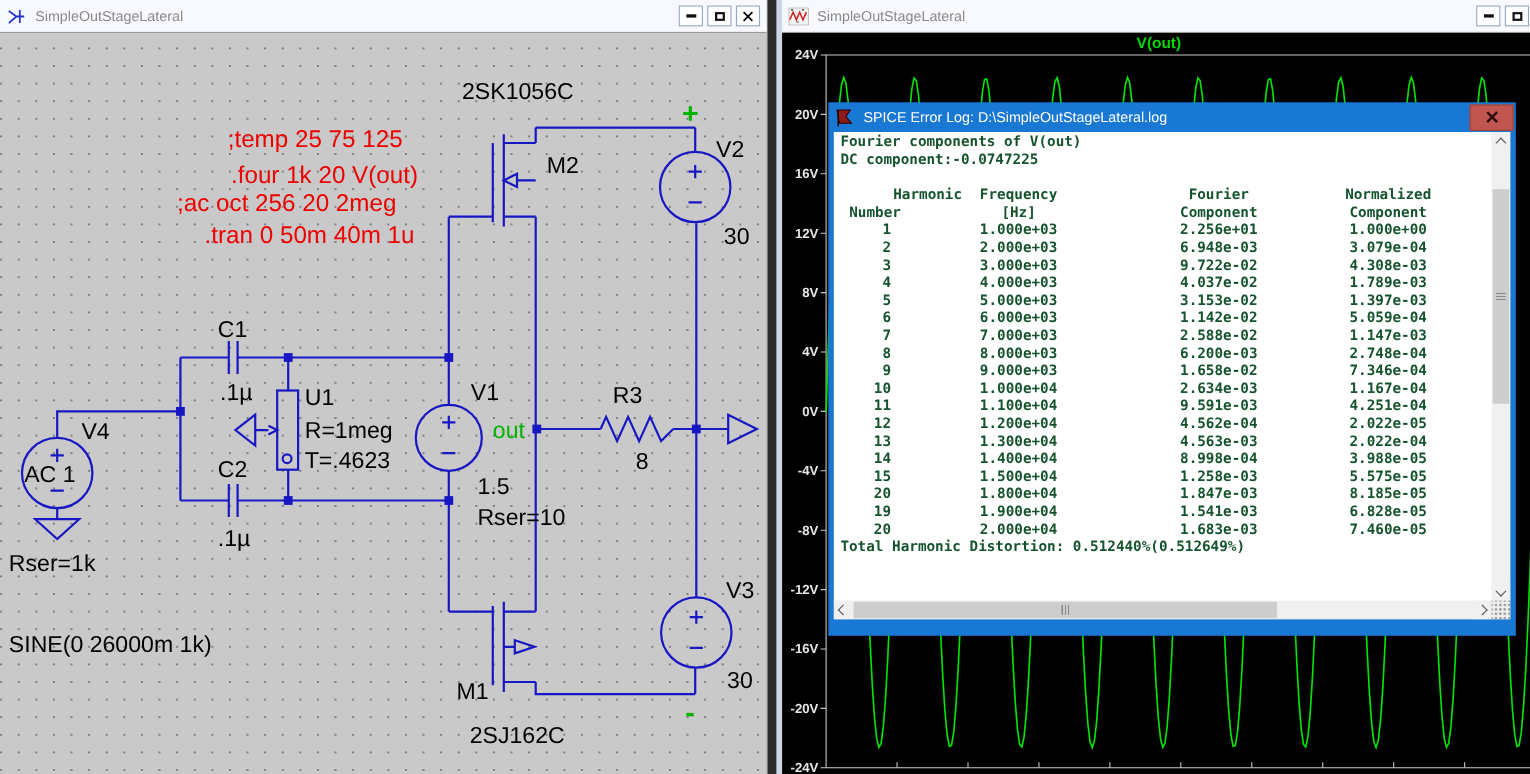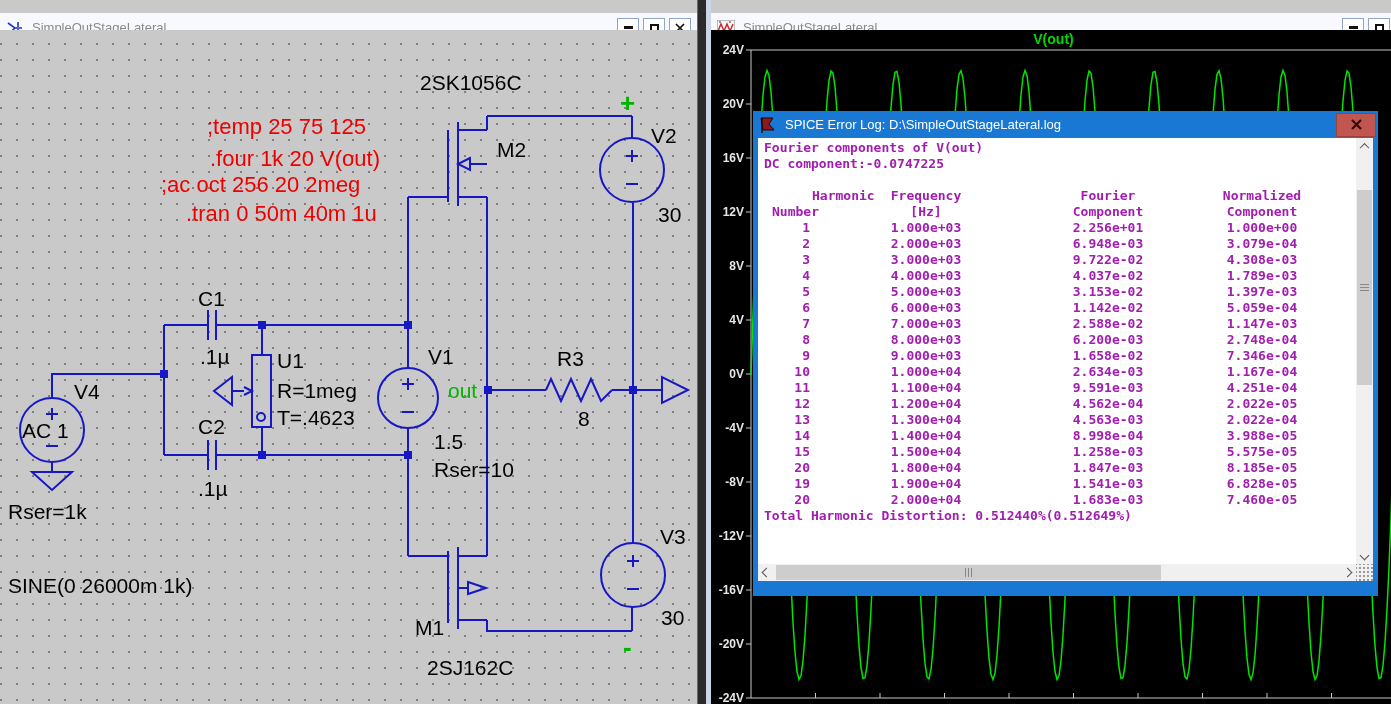--- a/index.html
+++ b/index.html
@@ -1,49 +1,49 @@
 <!DOCTYPE html>
 <html><head>
 <meta charset="utf-8">
 <style>
   html,body{margin:0;padding:0;background:#2b2b2b;width:1391px;height:704px;overflow:hidden;
     font-family:"Liberation Sans",sans-serif;-webkit-font-smoothing:antialiased;}
   .window{position:absolute;top:0;height:704px;background:#c9c9c9;}
   
   .titlebar{position:absolute;left:0;top:0;right:0;height:30px;background:#f7f9fe;
-    border-bottom:1px solid #9a9a9a;display:flex;align-items:center;padding:0 6px;box-sizing:border-box;margin-top:13px;}
+    border-bottom:1px solid #9a9a9a;display:flex;align-items:center;padding:0 6px;box-sizing:border-box;}
   .titlebar .title{color:#8a8a8a;font-size:13px;margin-left:8px;flex:1;white-space:nowrap;overflow:hidden;}
   .wbtns{display:flex;gap:4px;}
   .wbtn{width:22px;height:19px;background:#fff;border:1px solid #93a5c5;display:flex;
     align-items:center;justify-content:center;box-sizing:border-box;}
   .glyph-min{width:9px;height:3px;background:#111;}
   .glyph-max{width:9px;height:8px;border:2px solid #111;box-sizing:border-box;}
   
   #win-schematic{left:0;width:697px;border-right:1px solid #6a6a6a;}
   .schem-canvas{position:absolute;left:0;top:30px;width:697px;height:674px;overflow:hidden;
     background-color:#c9c9c9;
     background-image:radial-gradient(circle,#7e7e7e 1px,transparent 1.4px);
     background-size:16px 16px;background-position:9px 6px;}
   .schem-canvas svg text{font-family:"Liberation Sans",sans-serif;}
   
   #win-wave{left:706px;width:685px;border-left:5px solid #cdd5e6;box-sizing:content-box;}
   #win-wave .titlebar{left:0;}
   .plot{position:absolute;left:0;top:30px;width:685px;height:674px;background:#000;overflow:hidden;}
   .trace-title{position:absolute;top:1px;left:0;width:100%;text-align:center;color:#00d800;
     font-size:14px;font-weight:bold;}
   
-  .dialog{position:absolute;left:753px;top:111px;width:625px;height:485px;background:#1878d4;
+  .dialog{position:absolute;left:753px;top:93px;width:625px;height:485px;background:#1878d4;
     box-sizing:border-box;padding:0 5px 5px 5px;z-index:10;}
   .dlg-titlebar{height:27px;display:flex;align-items:center;color:#fff;font-size:13px;}
   .dlg-titlebar .dlg-title{flex:1;margin-left:7px;white-space:nowrap;overflow:hidden;}
   .dlg-close{width:38px;height:22px;background:#c0564f;border:1px solid #99423c;display:flex;
     align-items:center;justify-content:center;margin-right:-3px;}
   .dlg-content{position:relative;background:#fff;height:443px;overflow:hidden;
     font-family:"DejaVu Sans Mono","Liberation Mono",monospace;font-size:13px;font-weight:700;
-    color:#a21caf;}
+    color:#14532d;}
   .logtext{position:absolute;left:0;top:0;right:17px;bottom:17px;padding:2px 0 0 6px;line-height:16px;
     white-space:nowrap;}
   .log-grid{display:grid;grid-template-columns:64px 196px 168px 140px;}
   .log-grid .c1{text-align:right;padding-right:18px;}
   .log-grid .h1{text-align:left;padding-left:0;margin-left:48px;}
   .log-grid .h1b{text-align:left;padding-left:8px;}
   .log-grid .c2,.log-grid .c3,.log-grid .c4{text-align:center;}
   .blankline{height:16px;}
   
   .vsb{position:absolute;top:0;right:0;width:17px;bottom:17px;background:#f0f0f0;}

